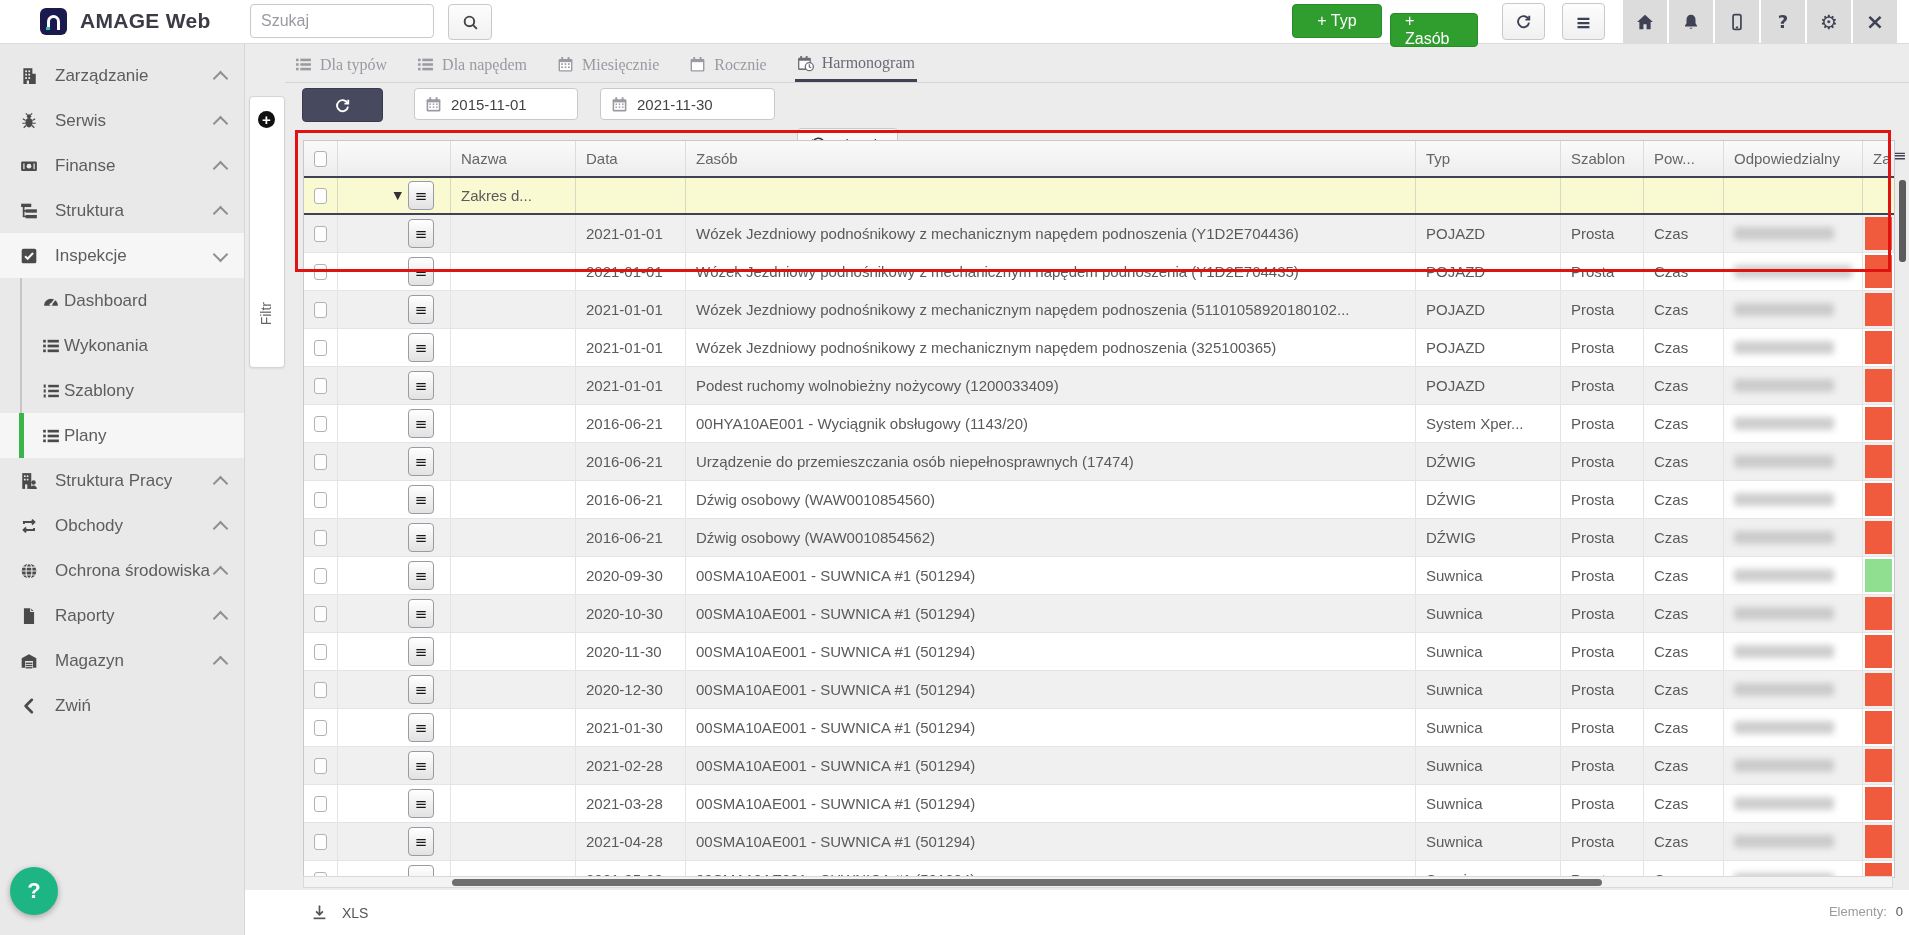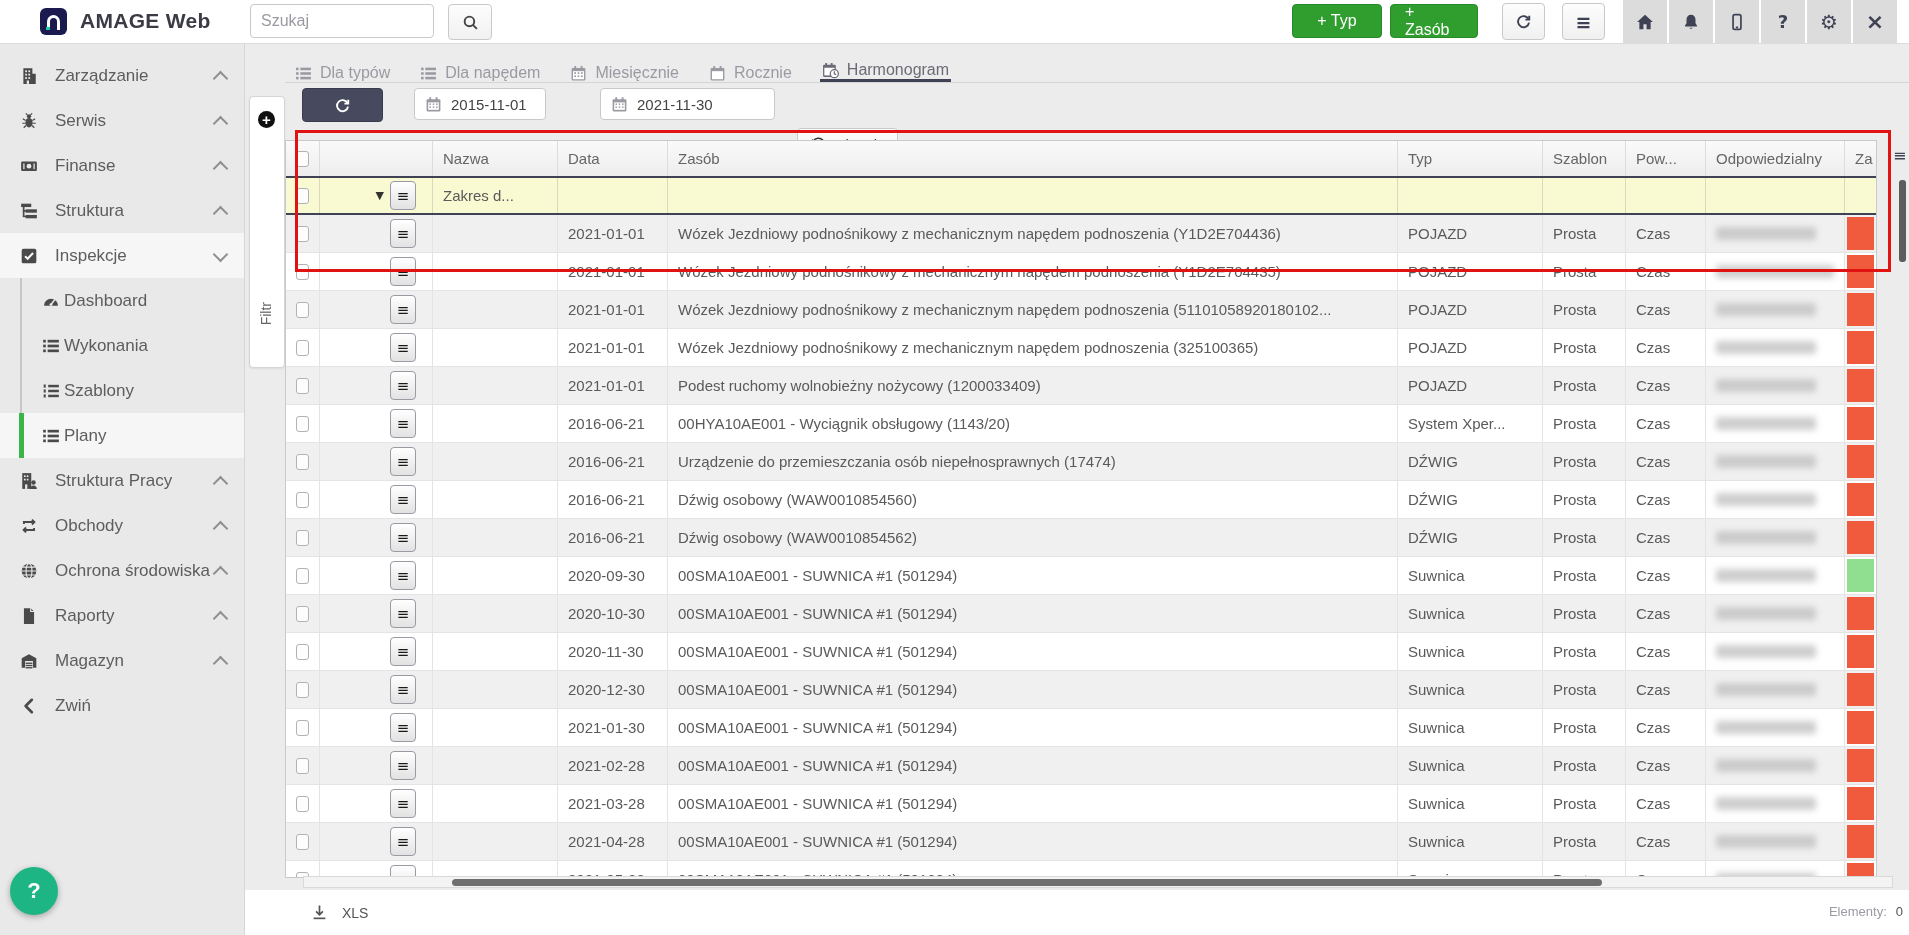--- a/index.html
+++ b/index.html
@@ -39,38 +39,38 @@
   .sitem.hl{background:#f6f6f6;}
   .chev{position:absolute;right:18px;width:9px;height:9px;border:solid #8f8f8f;border-width:2px 2px 0 0;transform:rotate(-45deg);top:20px;}
   .chev.down{transform:rotate(135deg);top:16px;}
   .green-bar{position:absolute;left:19px;top:0;width:5px;height:45px;background:#3bb54a;}
   .subline{position:absolute;left:20px;width:2px;background:#c6c6c6;}
   .help-fab{position:absolute;left:10px;top:824px;width:48px;height:48px;border-radius:50%;background:#1db584;color:#fff;font-size:22px;font-weight:bold;display:flex;align-items:center;justify-content:center;box-shadow:0 2px 6px rgba(0,0,0,.3);}
 
   
   .tabbar{position:absolute;left:285px;top:47px;width:1624px;height:35px;border-bottom:1px solid #d5d5d5;z-index:5;}
   .tabs{position:absolute;left:8px;top:0;display:flex;gap:26px;height:35px;}
-  .tab{display:flex;align-items:flex-end;gap:8px;color:#9a9aa2;font-size:16px;padding:0 2px;height:35px;box-sizing:border-box;}
+  .tab{display:flex;align-items:center;gap:8px;color:#9a9aa2;font-size:16px;padding:0 2px;height:35px;box-sizing:border-box;font-family:Liberation Serif, serif;}
   .tab .icn{color:#9a9aa2;}
   .tab.active{color:#6b6b75;border-bottom:3px solid #3f4254;}
   .tab.active .icn{color:#6b6b75;}
 
   
   .toolbar{position:absolute;left:285px;top:88px;height:34px;z-index:5;}
   .tb-refresh{position:absolute;left:17px;top:0;width:79px;height:32px;background:#47495e;border:1px solid #3a3c4e;border-radius:4px;display:flex;align-items:center;justify-content:center;}
   .date-input{position:absolute;top:0;height:32px;box-sizing:border-box;background:#fff;border:1px solid #c9c9c9;border-radius:4px;display:flex;align-items:center;gap:9px;padding:0 10px;font-size:15px;color:#444;}
   .btn-hist{position:absolute;left:512px;top:0;width:101px;height:32px;box-sizing:border-box;border:1px solid #c9c9c9;border-radius:4px;background:linear-gradient(#fdfdfd,#f0f0f0);display:flex;align-items:center;justify-content:center;gap:8px;font-size:15px;color:#444;margin-top:40px;}
 
   
   .filter-strip{position:absolute;left:249px;top:96px;width:36px;height:272px;background:#fff;border:1px solid #d4d4d4;border-radius:4px;box-sizing:border-box;z-index:4;box-shadow:0 1px 2px rgba(0,0,0,.08);}
   .plus-circle{position:absolute;left:8px;top:14px;width:17px;height:17px;border-radius:50%;background:#111;color:#fff;font-size:15px;line-height:17px;text-align:center;font-weight:bold;}
   .filter-label{position:absolute;left:8px;top:205px;color:#666;font-size:14px;writing-mode:vertical-rl;transform:rotate(180deg);}
 
   
-  .tablewrap{position:absolute;left:285px;top:140px;width:1590px;background:#ffffff;border:1px solid #c9c9c9;box-sizing:content-box;z-index:10;}
+  .tablewrap{position:absolute;left:303px;top:140px;width:1590px;background:#ffffff;border:1px solid #c9c9c9;box-sizing:content-box;z-index:10;}
   .grid{display:grid;grid-template-columns:34px 113px 125px 110px 730px 145px 83px 80px 139px 31px;}
   .thead{height:37px;background:linear-gradient(#fafafa,#ededed);border-bottom:2px solid #3f4254;box-sizing:border-box;}
   .thead .hcell{display:flex;align-items:center;padding:0 10px;font-size:15px;color:#666;border-right:1px solid #dcdcdc;overflow:hidden;white-space:nowrap;}
   .thead .hcell:last-child{border-right:none;}
   .frow{height:37px;background:#f9f9d2;border-bottom:2px solid #3f4254;box-sizing:border-box;}
   .frow .cell{border-right:1px solid #d9d9c0;}
   .tbody{height:662px;overflow:hidden;position:relative;}
   .trow{height:38px;border-bottom:1px solid #e4e4e4;box-sizing:border-box;background:#fff;}
   .trow.odd{background:#f0f0f0;}
   .cell{display:flex;align-items:center;padding:0 10px;font-size:15px;color:#5a5a5a;overflow:hidden;white-space:nowrap;border-right:1px solid #e4e4e4;box-sizing:border-box;}
@@ -110,21 +110,21 @@
   <input class="search-input" placeholder="Szukaj" style="">
   <div class="search-btn">
     <span class="icn">
         <svg viewBox="0 0 16 16" fill="none" stroke="#444" stroke-width="1.8">
           <circle cx="7" cy="7" r="4.5"></circle>
           <path d="M10.5 10.5L14 14"></path>
         </svg>
       </span>
   </div>
   <div class="btn-green" style="left:1292px;width:90px;">+ Typ</div>
-  <div class="btn-green" style="left:1390px;width:88px;">+ Zasób</div>
+  <div class="btn-green" style="left:1390px;width:88px;margin-top:9px;">+ Zasób</div>
   <div class="btn-light" style="left:1502px;">
     <span class="icn">
         <svg viewBox="0 0 16 16" fill="none" stroke="#3f4254" stroke-width="1.8">
           <path d="M12.8 6a5.2 5.2 0 1 0 .4 3"></path>
           <path d="M13.4 2.6v3.6H9.8"></path>
         </svg>
       </span>
   </div>
   <div class="btn-light" style="left:1562px;">
     <span class="glyph" style="font-size:19px;font-weight:bold;">≡</span>
@@ -456,21 +456,21 @@
 
 <div class="toolbar">
   <div class="tb-refresh">
     <span class="icn">
         <svg viewBox="0 0 16 16" fill="none" stroke="#fff" stroke-width="1.8">
           <path d="M12.8 6a5.2 5.2 0 1 0 .4 3"></path>
           <path d="M13.4 2.6v3.6H9.8"></path>
         </svg>
       </span>
   </div>
-  <div class="date-input" style="left:129px;width:132px;">
+  <div class="date-input" style="left:129px;width:164px;">
     <span class="icn">
         <svg viewBox="0 0 16 16" fill="#9a9aa2">
           <rect x="1.5" y="3" width="13" height="11.5" rx="1"></rect>
           <rect x="4" y="1.2" width="1.8" height="3.2"></rect>
           <rect x="10" y="1.2" width="1.8" height="3.2"></rect>
           <rect x="3" y="6" width="10" height="7" fill="#fff"></rect>
           <rect x="4.2" y="7" width="1.4" height="1.4"></rect>
           <rect x="7.3" y="7" width="1.4" height="1.4"></rect>
           <rect x="10.4" y="7" width="1.4" height="1.4"></rect>
           <rect x="4.2" y="9.8" width="1.4" height="1.4"></rect>

